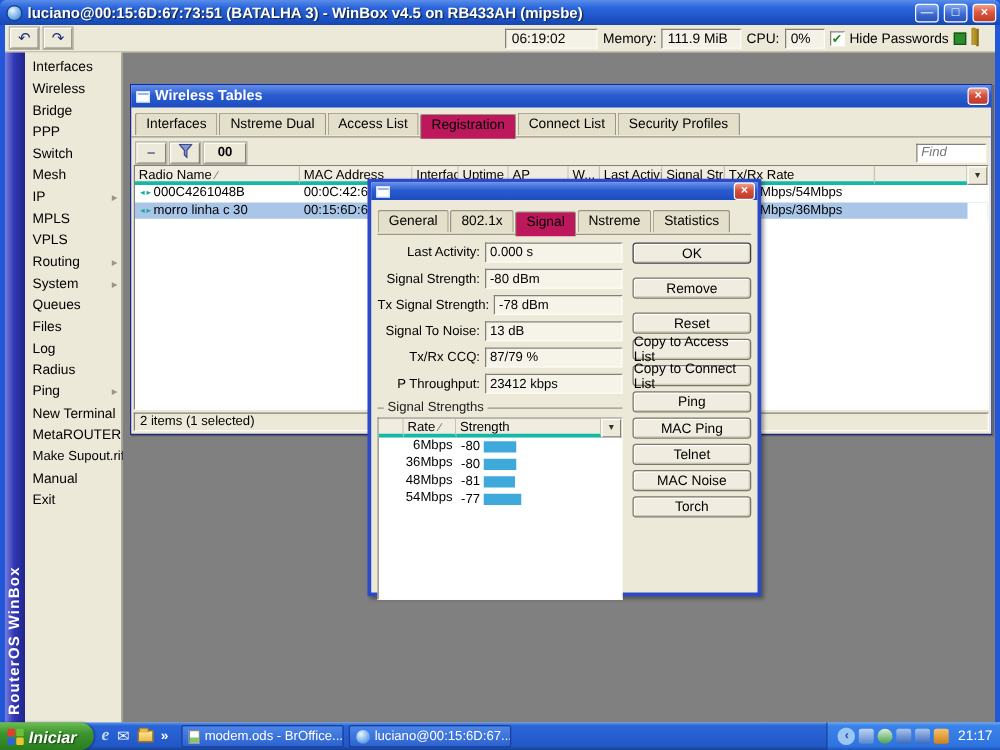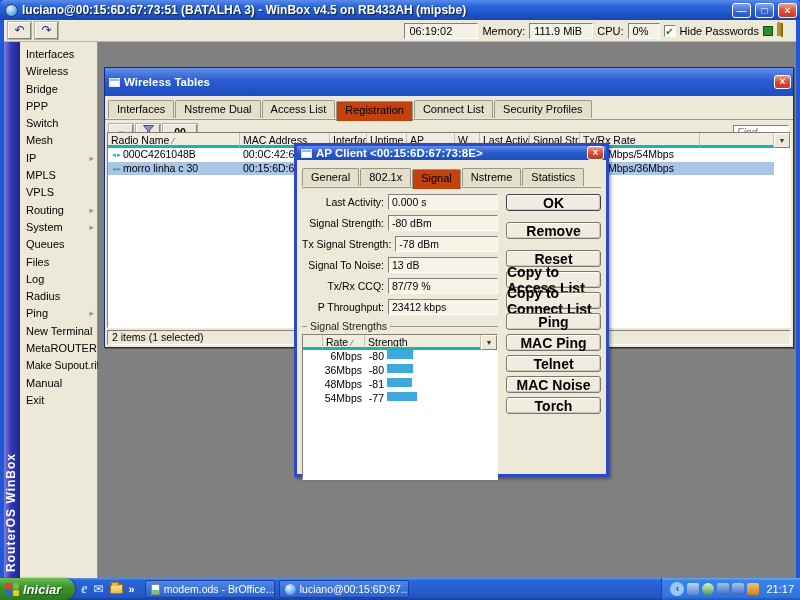--- a/index.html
+++ b/index.html
@@ -36,29 +36,29 @@
   #main { position:absolute; top:42px; bottom:0; left:0; right:0; display:flex; }
   #strip { width:16px; background:linear-gradient(90deg,#7a7ee0,#3238b4 45%,#20248c); position:relative; }
   #brand { position:absolute; bottom:6px; left:0; width:16px; color:#fff; font-weight:bold; font-size:12px;
            writing-mode:vertical-rl; transform:rotate(180deg); text-align:left; letter-spacing:1px; }
   #menu { width:78px; background:#ece9d8; border-right:1px solid #9a9683; padding-top:4px; }
   .mitem { height:17.3px; line-height:17px; padding-left:6px; font-size:11px; position:relative; white-space:nowrap; }
   .mitem .sub { position:absolute; right:3px; top:0; color:#9a9683; font-size:9px; }
   #desktop { flex:1; position:relative; background:#808080; }
 
   
-  .win-title { height:28px; display:flex; align-items:center; gap:4px; padding:0 2px 0 4px;
+  .win-title { height:18px; display:flex; align-items:center; gap:4px; padding:0 2px 0 4px;
                background:linear-gradient(180deg,#6490ea,#2a5cd0 45%,#1c4cc0); color:#fff; font-weight:bold; font-size:11.5px; }
   .win-glyph { width:11px; height:9px; background:#fff; border:1px solid #dce6f8; box-shadow:inset 0 2px 0 #9cb8e8; }
   .xclose { margin-left:auto; width:17px; height:14px; border:1px solid #fff; border-radius:3px; color:#fff;
             background:linear-gradient(#f0a086,#d8503c 45%,#c03826); font-size:10px; line-height:12px; text-align:center; font-weight:bold; }
   .tabsrow { padding:3px 0 0 3px; border-bottom:1px solid #9a9683; white-space:nowrap; }
   .tab { display:inline-block; border:1px solid #9a9683; border-bottom:none; background:#e4dfca;
          padding:2px 8px 3px; margin-right:1px; position:relative; top:1px; font-size:11px; border-radius:2px 2px 0 0; }
-  .tab.active { background:#c2410c; padding-bottom:5px; top:2px; }
+  .tab.active { background:#be185d; padding-bottom:5px; top:2px; }
   .sunken-white { background:#fff; border:1px solid; border-color:#848078 #fdfcf5 #fdfcf5 #848078; }
 
   
   #wt { position:absolute; left:6px; top:25px; width:690px; height:281px; background:#ece9d8;
         border:1px solid #16288f; box-shadow:1px 1px 0 #5a5a5a; }
   #wt-toolbar { height:24px; display:flex; align-items:center; gap:3px; padding:0 4px; }
   #wt-find { width:56px; height:15px; font-size:10.5px; font-style:italic; color:#9a9683; padding:0 3px;
              margin-left:auto; font-family:"Liberation Sans",sans-serif; }
   #wt-table { position:absolute; left:2px; right:2px; top:64px; bottom:19px; }
   .grid { display:grid; grid-template-columns:132px 90px 37px 40px 48px 25px 50px 50px 120px 1fr 16px; }
@@ -85,27 +85,27 @@
   .flabel { flex:0 0 86px; text-align:right; padding-right:4px; font-size:10.5px; white-space:nowrap; }
   .fval { flex:1; height:16px; font-size:10.5px; line-height:14px; padding:0 3px;
           border:1px solid; border-color:#848078 #fdfcf5 #fdfcf5 #848078; background:#f6f3e8; }
   .group { display:flex; align-items:center; height:12px; margin:2px 0 2px; font-size:10.5px; color:#222; }
   .group::before { content:""; width:5px; border-top:1px solid #9a9683; margin-right:3px; }
   .group::after { content:""; flex:1; border-top:1px solid #9a9683; margin-left:3px; }
   #ss-table { height:146px; background:#fff; border:1px solid; border-color:#848078 #fdfcf5 #fdfcf5 #848078; }
   .ssgrid { display:grid; grid-template-columns:20px 42px 1fr 16px; }
   .ssrow { height:14px; font-size:10.5px; line-height:13px; }
   .ssrate { text-align:right; padding-right:3px; }
-  .sscell { display:flex; align-items:flex-start; }
+  .sscell { display:flex; align-items:center; }
   .ssnum { width:22px; text-align:right; padding-right:3px; }
   .ss-bar { height:9px; background:#3fa9dc; }
   #dlg-right { flex:1; display:flex; flex-direction:column; }
   .dbtn { height:17px; margin-bottom:4px; background:#f0ede0; border:1px solid #7b786b; border-radius:3px;
-          font-size:14px; display:flex; align-items:center; justify-content:center;
-          box-shadow:inset 1px 1px 0 #fff, inset -1px -1px 0 #cdc9b8;font-weight:bold; }
+          font-size:11px; display:flex; align-items:center; justify-content:center;
+          box-shadow:inset 1px 1px 0 #fff, inset -1px -1px 0 #cdc9b8; }
   .dbtn.default { border:1px solid #40404a; margin-bottom:11px; }
   .dbtn.gap { margin-bottom:11px; }
 
   
   #taskbar { position:absolute; left:0; bottom:0; width:800px; height:22px; display:flex; align-items:center;
              background:linear-gradient(180deg,#5a96e8 0%,#2a65d8 12%,#2258c8 85%,#16418f 100%); }
   #startbtn { height:22px; padding:0 14px 0 6px; display:flex; align-items:center; gap:4px;
               background:linear-gradient(180deg,#6cbf4e 0%,#3c9330 40%,#2a7d1e 100%);
               border-radius:0 11px 11px 0; box-shadow:1px 0 2px rgba(0,0,0,.4); }
   #startbtn .lbl { color:#fff; font-weight:bold; font-style:italic; font-size:13px; text-shadow:1px 1px 1px #1c4a12; }
@@ -248,21 +248,20 @@
                 <div style="background:#fff"></div>
             </div>
           </div>
           <div id="wt-status">2 items (1 selected)</div>
         </div>
 
         <div id="dlg">
           <div id="dlg-inner">
             <div class="win-title">
               <span class="win-glyph"></span>
-              <span>AP Client &lt;00:15:6D:67:73:8E&gt;</span>
               <span class="xclose">×</span>
             </div>
             <div id="dlg-body">
               <div class="tabsrow" style="padding-left:0">
                 <span class="tab">General</span><span class="tab">802.1x</span><span class="tab active">Signal</span><span class="tab">Nstreme</span><span class="tab">Statistics</span>
               </div>
               <div id="dlg-cols">
                 <div id="dlg-left">
                   <div class="frow">
                       <span class="flabel">Last Activity:</span>

